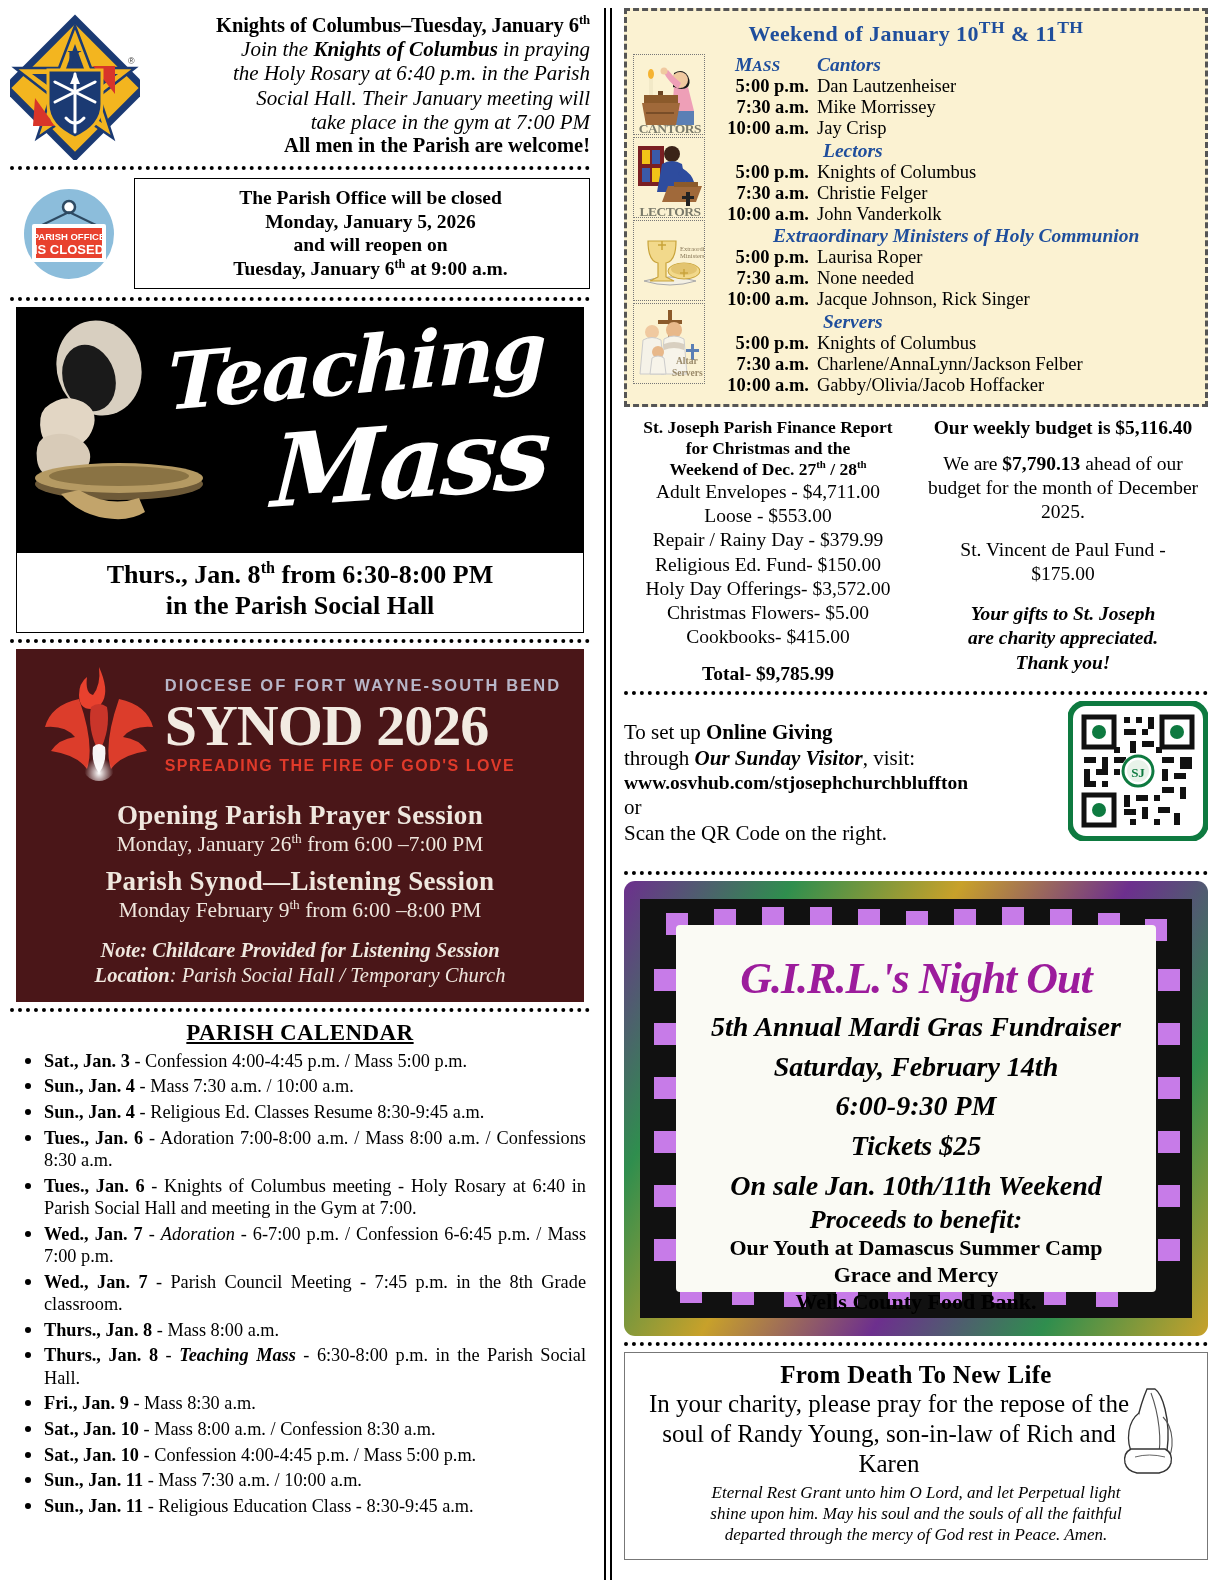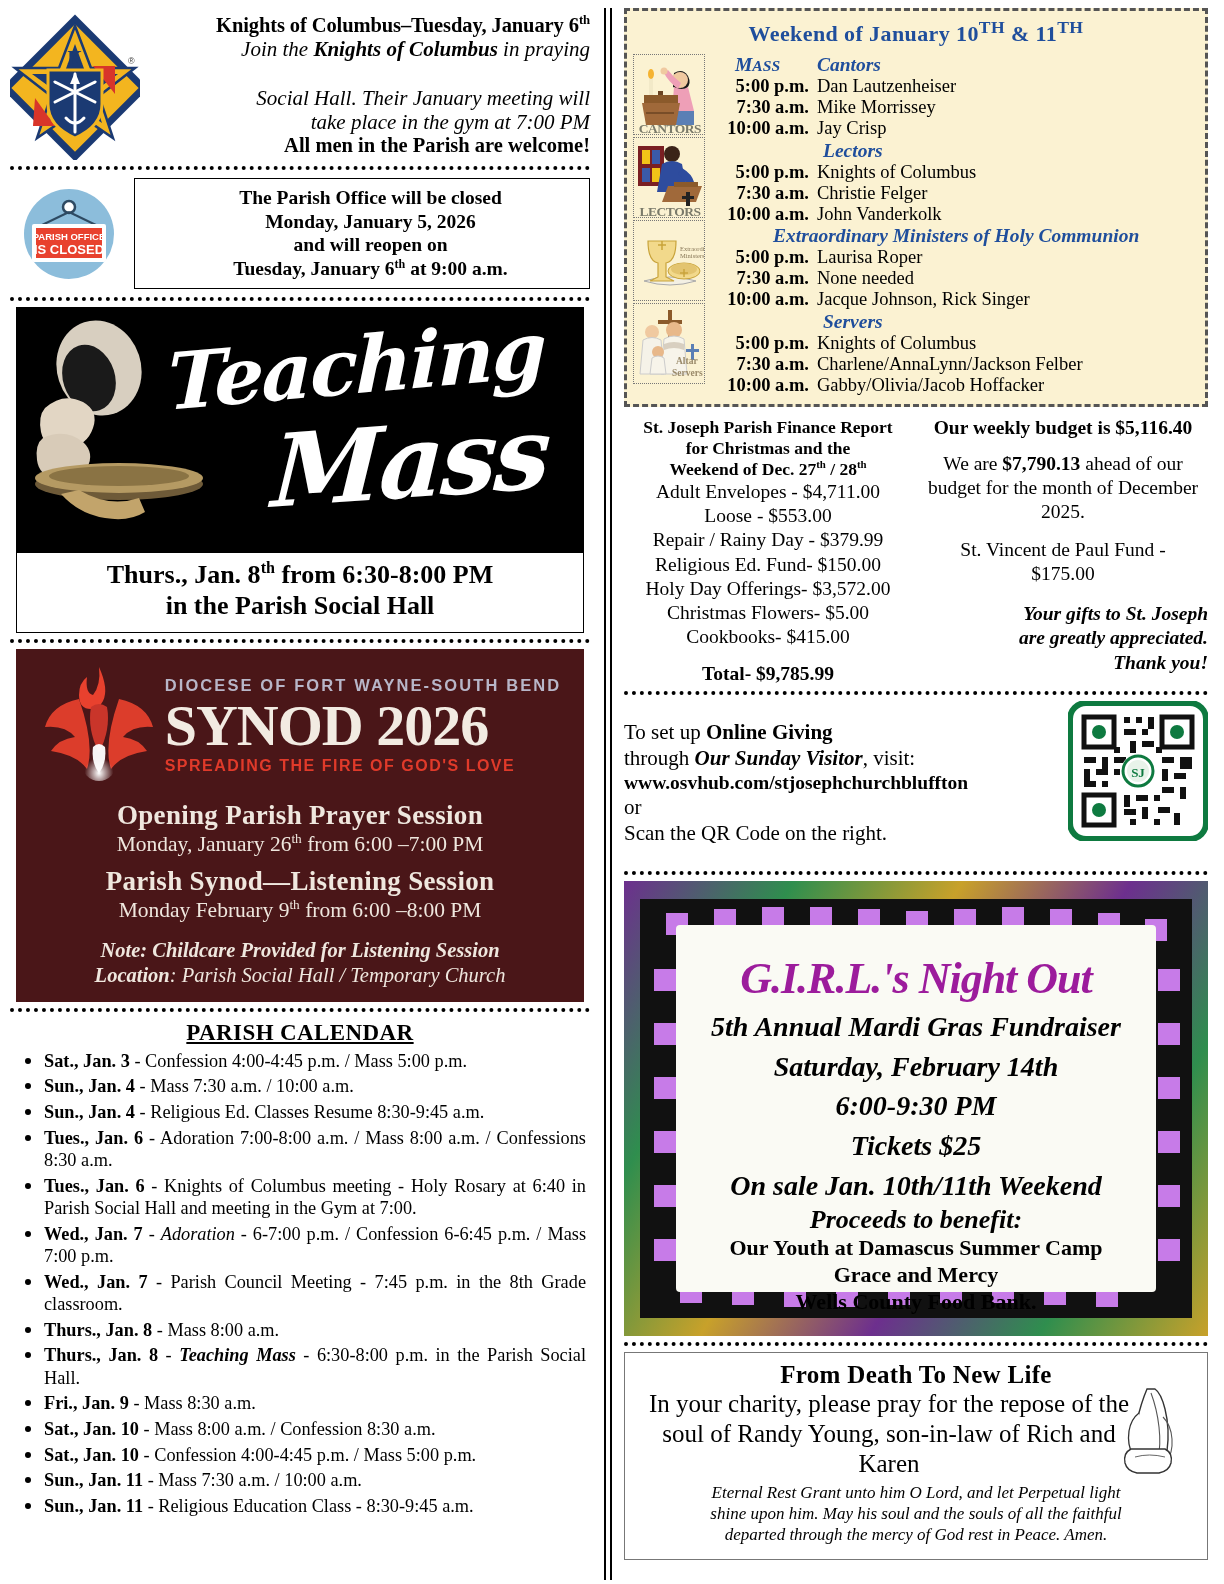--- a/index.html
+++ b/index.html
@@ -105,33 +105,33 @@
   
   .fin-wrap { display:flex; margin-top:10px; }
   .fin-l { width:288px; flex:0 0 288px; text-align:center; }
   .fin-r { flex:1; text-align:center; padding-left:6px;}
   .fin-h { font-weight:bold; font-size:17.5px; line-height:1.2; }
   .fin-i { font-size:19.5px; line-height:1.24; }
   .fin-total { font-weight:bold; font-size:19.5px; margin-top:14px;}
   .fin-budget { font-weight:bold; font-size:19.5px; }
   .fin-p { font-size:19.5px; line-height:1.24; margin-top:13px;}
   .fin-p b { font-weight:bold; }
-  .fin-thanks { font-style:italic; font-weight:bold; font-size:19.5px; line-height:1.25; margin-top:16px;text-align:right;}
+  .fin-thanks { font-style:italic; font-weight:bold; font-size:19.5px; line-height:1.25; margin-top:16px;}
 
   
   .og-wrap { display:flex; align-items:center; margin-top:4px; }
   .og-text { flex:1; font-size:21px; line-height:1.22; }
   .og-text b { font-weight:bold; }
   .og-text i { font-style:italic; font-weight:bold; }
   .og-url { font-weight:bold; font-size:19.5px; }
   .qr { width:140px; height:164px; flex:0 0 140px; position:relative;margin-left:25px;}
 
   
   .girl { position:relative; margin-top:6px; height:455px; overflow:hidden;
-          background:linear-gradient(120deg,#6d2f8e,#2f8e4e,#c8a12a,#6d2f8e,#2f8e4e,#c8a12a);}
+          background:linear-gradient(120deg,#6d2f8e,#2f8e4e,#c8a12a,#6d2f8e,#2f8e4e,#c8a12a);border-radius:11px;}
   .girl-frame { position:absolute; left:16px; top:18px; right:16px; bottom:18px; background:#111; }
   .girl-inner { position:absolute; left:52px; top:44px; right:52px; bottom:44px; background:#FAFAF4;
                 border-radius:4px; text-align:center; padding-top:28px;}
   .girl-h { color:#9C1C9C; font-style:italic; font-weight:bold; font-size:44px; letter-spacing:-1px;}
   .girl-l1 { font-style:italic; font-weight:bold; font-size:28px; line-height:1.2; margin-top:6px;}
   .girl-l2 { font-weight:bold; font-size:22px; line-height:1.22;}
   .girl-pb { font-style:italic; font-weight:bold; font-size:26px; margin-top:3px;}
 
   
   .death { border:1.5px solid #777; margin-top:6px; padding:8px 12px 14px 12px; position:relative;}
@@ -169,21 +169,21 @@
           </g>
           <text x="118" y="54" fill="#444" font-size="9" font-family="Liberation Sans, sans-serif">®</text>
         </svg>
       </div>
       <div class="kofc-text">
         <div class="kofc-head">
           <span>Knights of Columbus–Tuesday, January 6</span><sup>th</sup>
         </div>
         <div class="kofc-body">
           <span>Join the </span><b>Knights of Columbus</b><span> in praying</span><br>
-          <br>
+          <span>the Holy Rosary at 6:40 p.m. in the Parish</span><br>
           <span>Social Hall. Their January meeting will</span><br>
           <span>take place in the gym at 7:00 PM</span>
         </div>
         <div class="kofc-last">All men in the Parish are welcome!</div>
       </div>
     </div>
 
     <div class="dotrule"></div>
 
     <div class="office-block">
@@ -445,21 +445,21 @@
             <div class="fin-i">Cookbooks- $415.00</div>
           </div>
         <div class="fin-total">Total- $9,785.99</div>
       </div>
       <div class="fin-r">
         <div class="fin-budget">Our weekly budget is $5,116.40</div>
         <div class="fin-p"><span>We are </span><b>$7,790.13</b><span> ahead of our budget for the month of December 2025.</span></div>
         <div class="fin-p"><span>St. Vincent de Paul Fund -</span><br><span>$175.00</span></div>
         <div class="fin-thanks">
           <div>Your gifts to St. Joseph</div>
-          <div>are greatly appreciated.</div>
+          <div>are charity appreciated.</div>
           <div>Thank you!</div>
         </div>
       </div>
     </div>
 
     <div class="dotrule"></div>
 
     <div class="og-wrap">
       <div class="og-text">
         <div><span>To set up </span><b>Online Giving</b></div>

